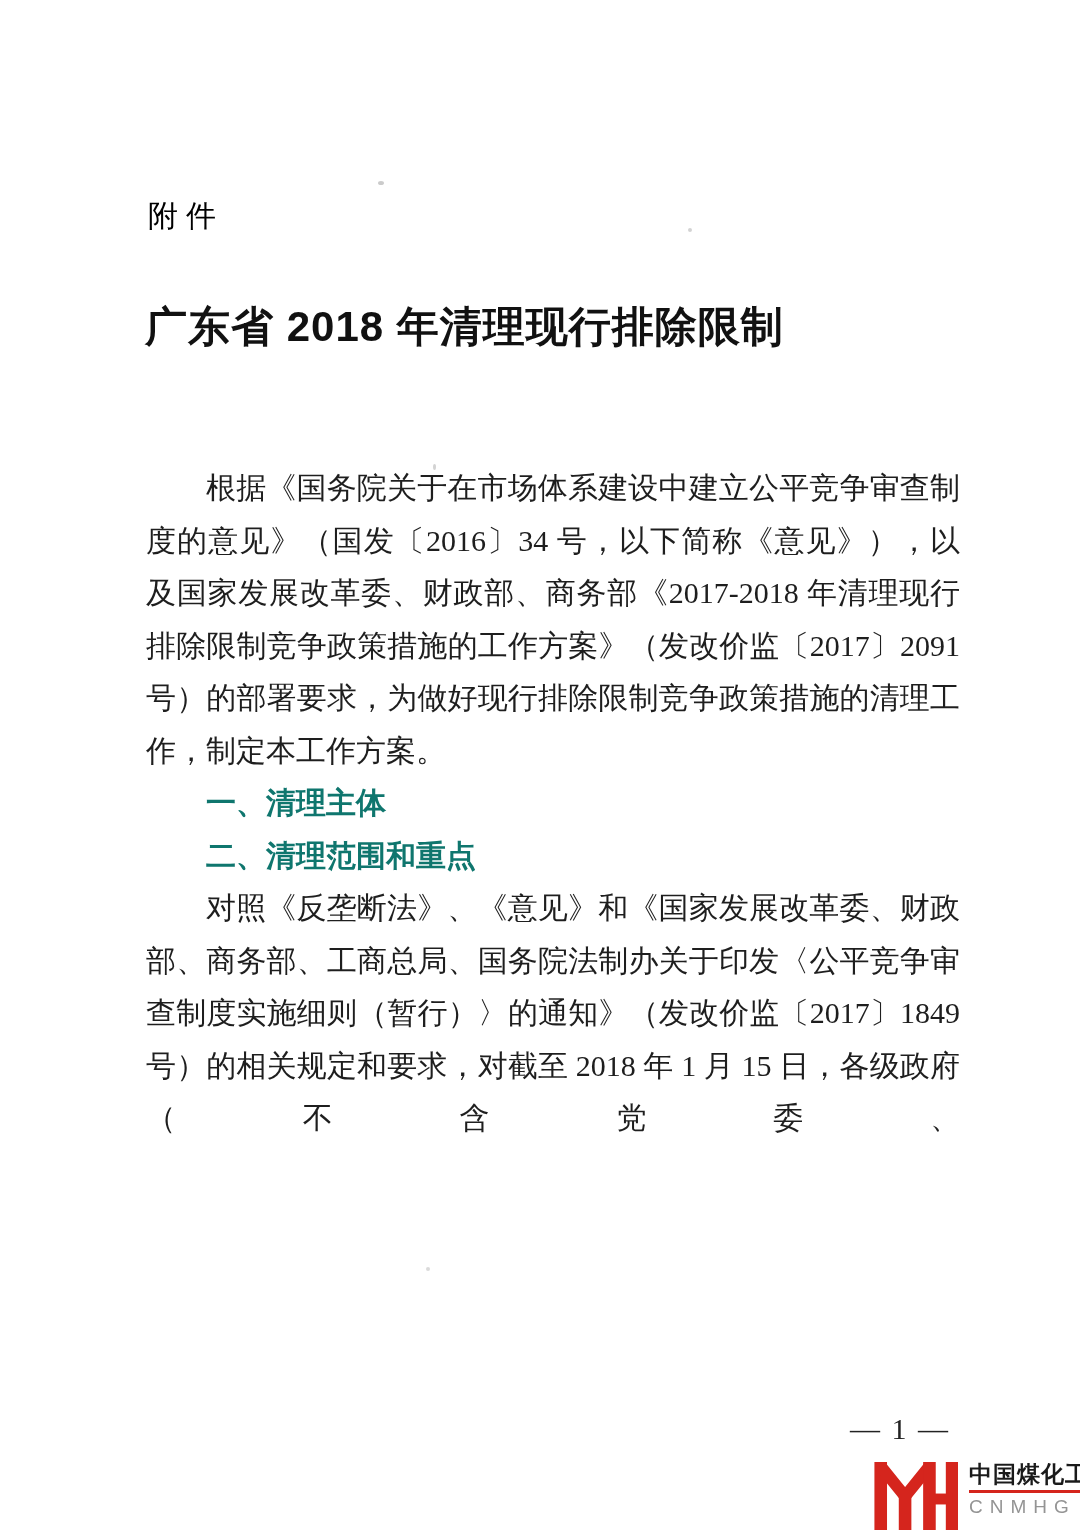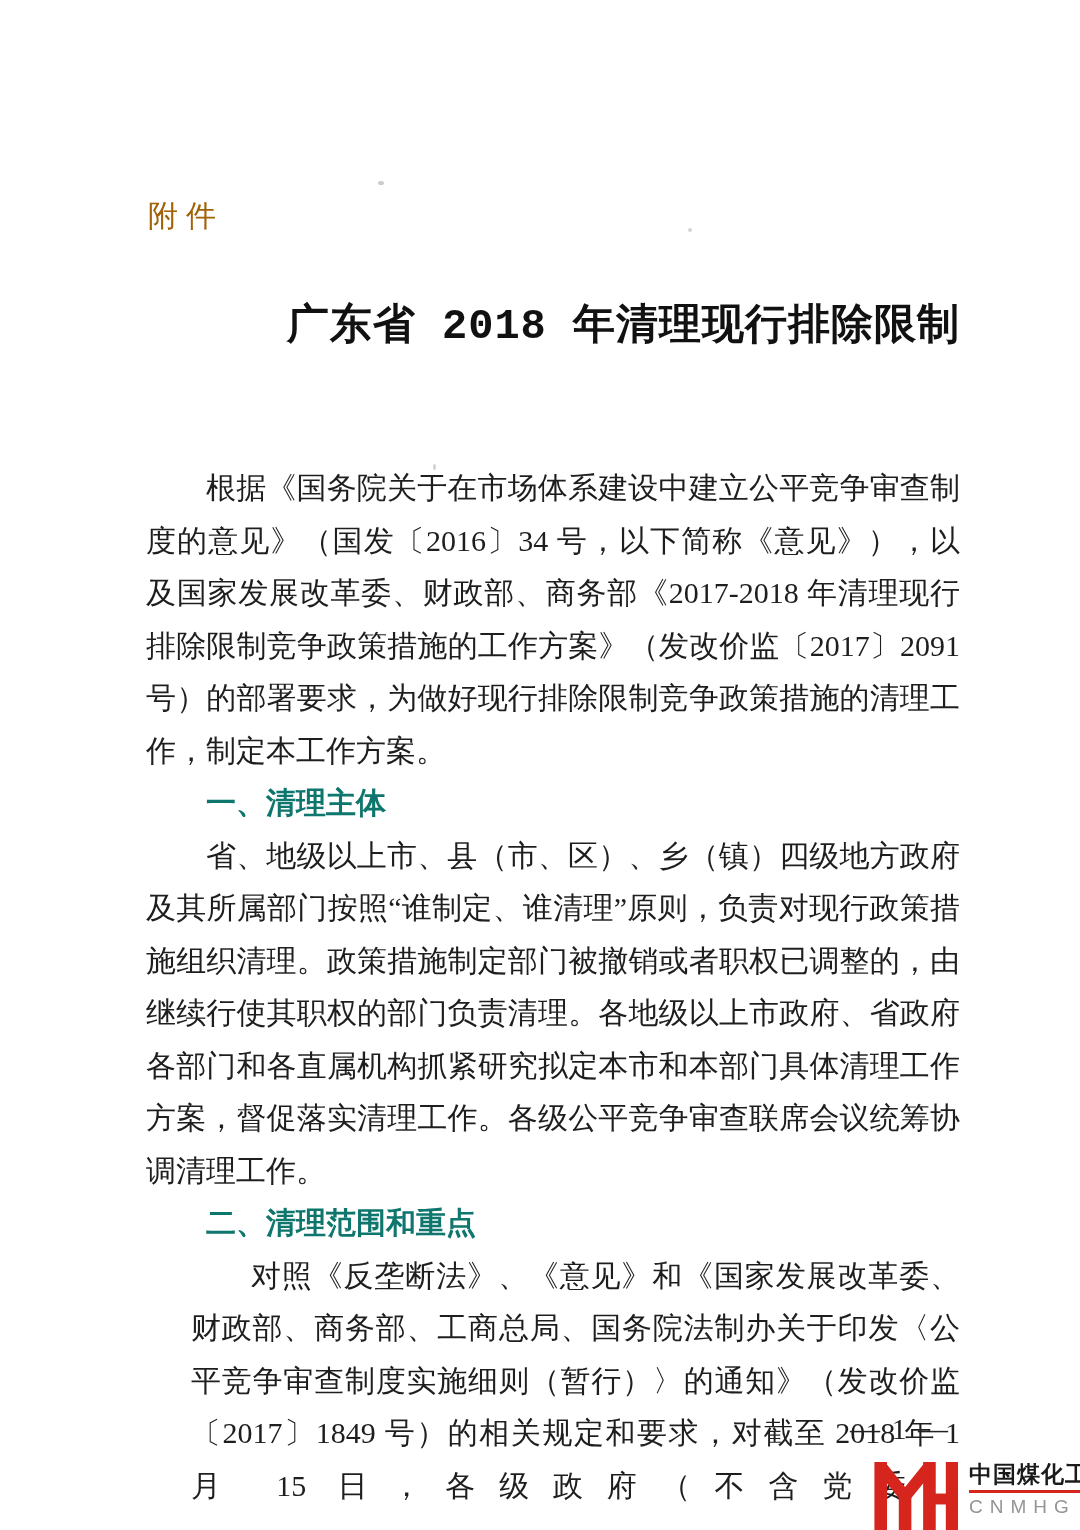--- a/index.html
+++ b/index.html
@@ -18,52 +18,51 @@
   .page {
     position: absolute;
     inset: 0;
   }
   .attachment-label {
     position: absolute;
     left: 148px;
     top: 196px;
     font-size: 30px;
     letter-spacing: 8px;
-    color: #a16207;
+    color: #000000;
   }
   .doc-title {
     position: absolute;
     left: 145px;
     top: 300px;
     width: 815px;
-    text-align: right;
+    text-align: left;
     font-weight: 700;
     font-size: 42px;
     line-height: 54px;
     letter-spacing: 1px;
     color: #111;
-    font-family: Liberation Mono, monospace;
+    font-family: Liberation Sans, sans-serif;
   }
   .doc-body {
     position: absolute;
     left: 146px;
     top: 462px;
     width: 814px;
     font-size: 30px;
     line-height: 52.5px;
     text-align: justify;
     color: #1e1e1e;
   }
   .doc-body p {
     margin: 0;
     text-indent: 2em;
   }
   .doc-body p.continued {
     text-align-last: justify;
-    margin-left: 45px;
   }
   .doc-body h2 {
     margin: 0;
     font-size: 30px;
     line-height: 52.5px;
     font-weight: 700;
     text-indent: 2em;
     font-family: "Liberation Sans", "DejaVu Sans", sans-serif;
     color: #0f766e;
   }
@@ -138,21 +137,20 @@
 
   <div class="attachment-label">附件</div>
 
   <div class="doc-title">
     <div>广东省 2018 年清理现行排除限制</div>
   </div>
 
   <div class="doc-body">
     <p>根据《国务院关于在市场体系建设中建立公平竞争审查制度的意见》（国发〔2016〕34 号，以下简称《意见》），以及国家发展改革委、财政部、商务部《2017-2018 年清理现行排除限制竞争政策措施的工作方案》（发改价监〔2017〕2091 号）的部署要求，为做好现行排除限制竞争政策措施的清理工作，制定本工作方案。</p>
     <h2>一、清理主体</h2>
-    <p>省、地级以上市、县（市、区）、乡（镇）四级地方政府及其所属部门按照“谁制定、谁清理”原则，负责对现行政策措施组织清理。政策措施制定部门被撤销或者职权已调整的，由继续行使其职权的部门负责清理。各地级以上市政府、省政府各部门和各直属机构抓紧研究拟定本市和本部门具体清理工作方案，督促落实清理工作。各级公平竞争审查联席会议统筹协调清理工作。</p>
     <h2>二、清理范围和重点</h2>
     <p class="continued">对照《反垄断法》、《意见》和《国家发展改革委、财政部、商务部、工商总局、国务院法制办关于印发〈公平竞争审查制度实施细则（暂行）〉的通知》（发改价监〔2017〕1849 号）的相关规定和要求，对截至 2018 年 1 月 15 日，各级政府（不含党委、</p>
   </div>
 
   <div class="page-number">— 1 —</div>
 
   <div class="logo">
     <svg class="logo-mark" width="84" height="76" viewBox="0 0 100 90" aria-hidden="true">
       <g stroke="#d5251d" stroke-width="15" fill="none" stroke-linecap="butt" stroke-linejoin="miter">
         <path d="M8 1 V90"></path>

